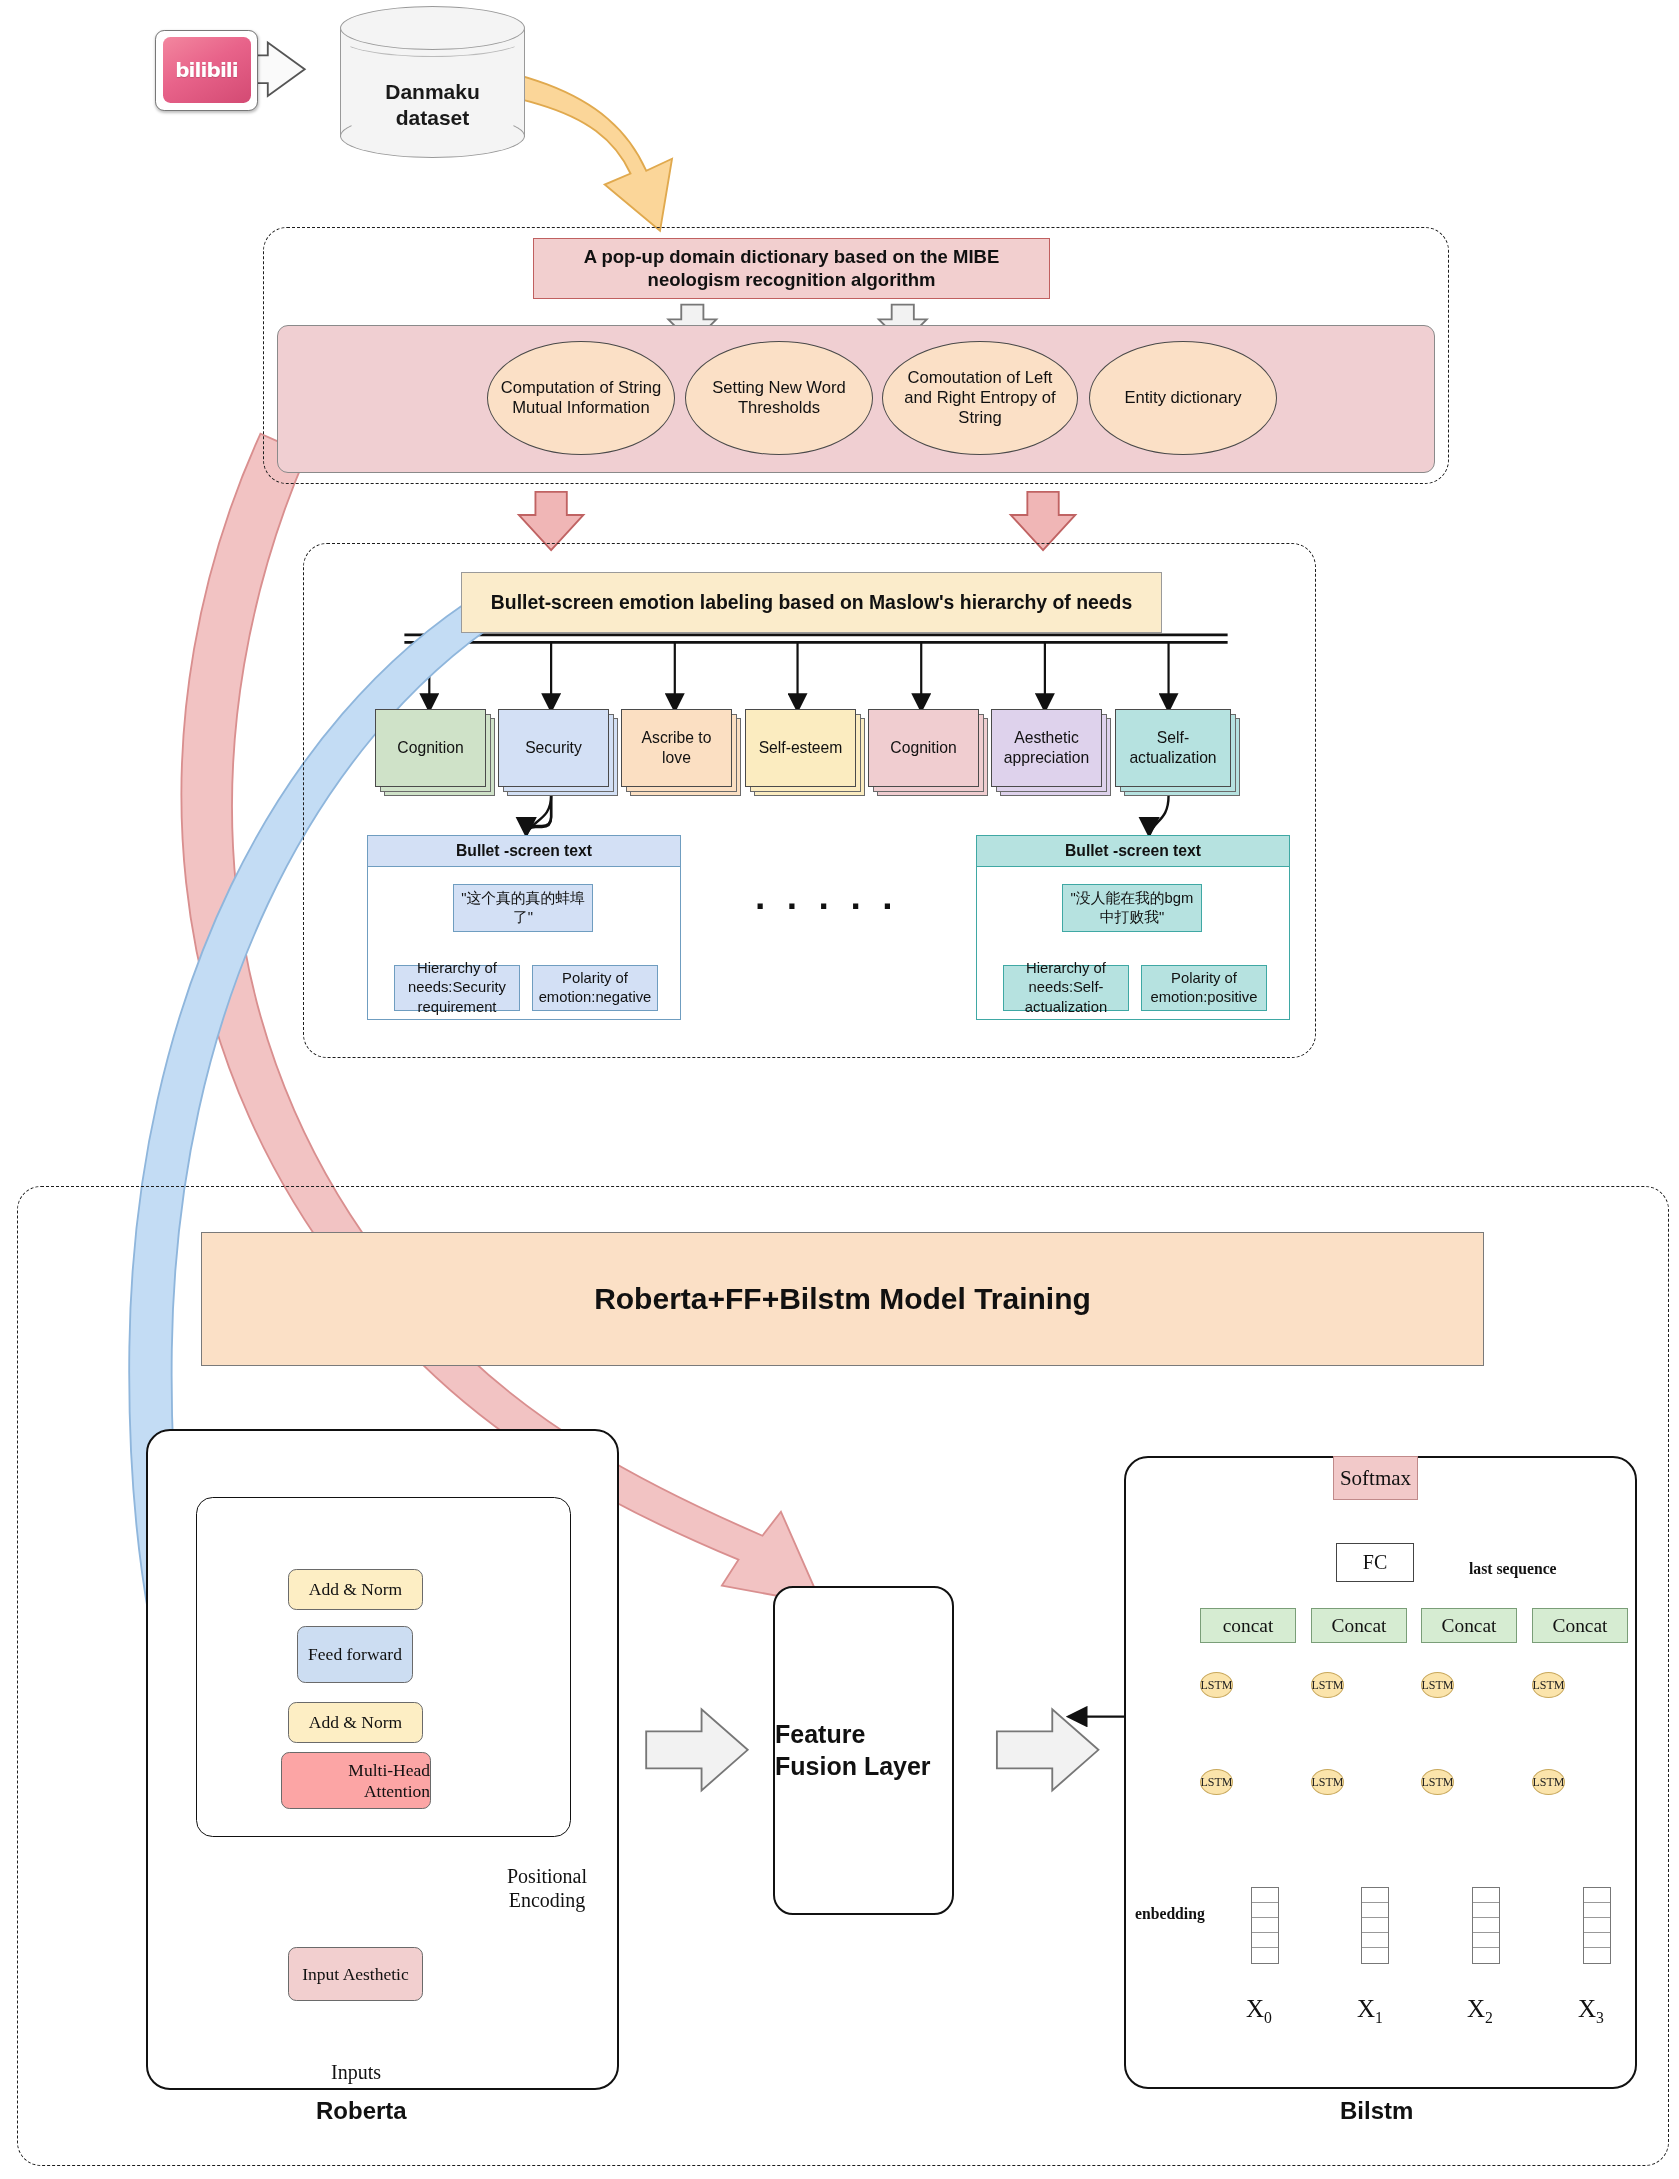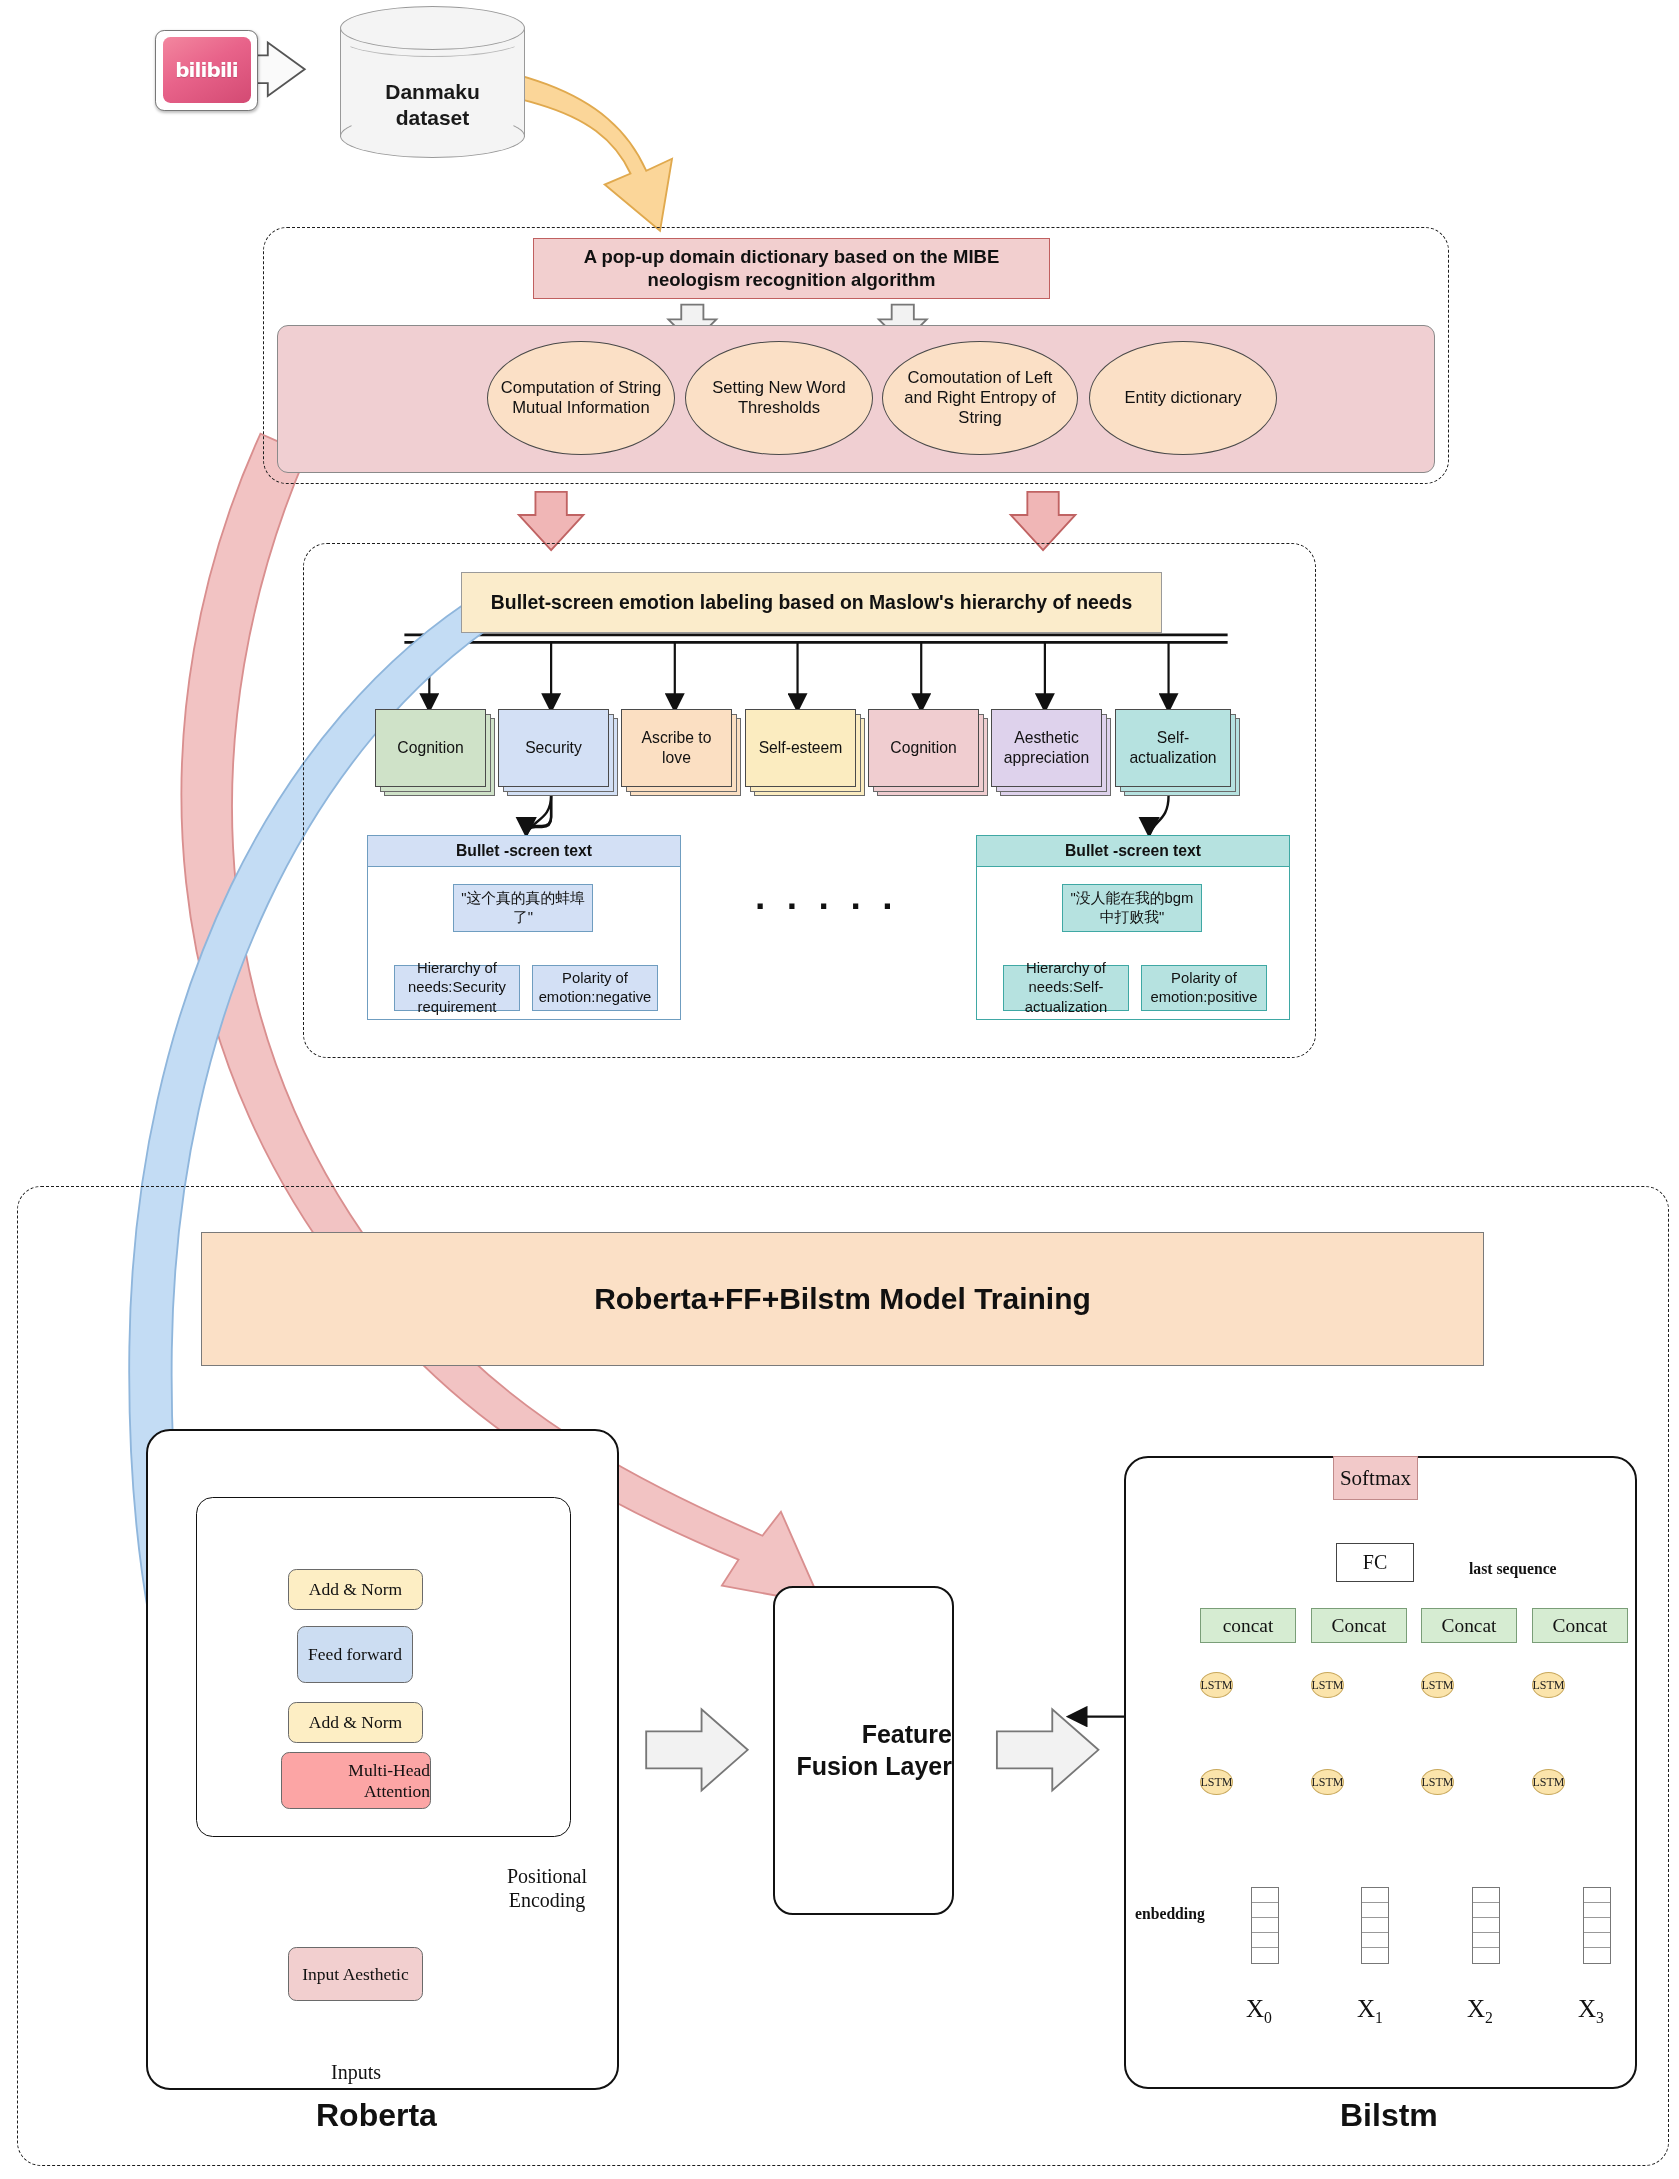--- a/index.html
+++ b/index.html
@@ -205,30 +205,30 @@
     position: absolute;
     font-family: "Liberation Serif", serif;
     font-size: 20px;
     color: #111;
     line-height: 1.22;
     text-align: center;
   }
   .bold-lbl {
     position: absolute;
     font-weight: bold;
-    font-size: 32px;
+    font-size: 24px;
     color: #111;
   }
   .ffl {
     position: absolute;
     border: 2.3px solid #111;
     border-radius: 20px;
     background: #fff;
     display: flex; align-items: center; justify-content: center;
-    text-align: right;
+    text-align: left;
     font-weight: bold;
     font-size: 25px;
     color: #111;
     line-height: 1.25;
   }
 
   
   .concat {
     position: absolute;
     background: #d6ecd2;

